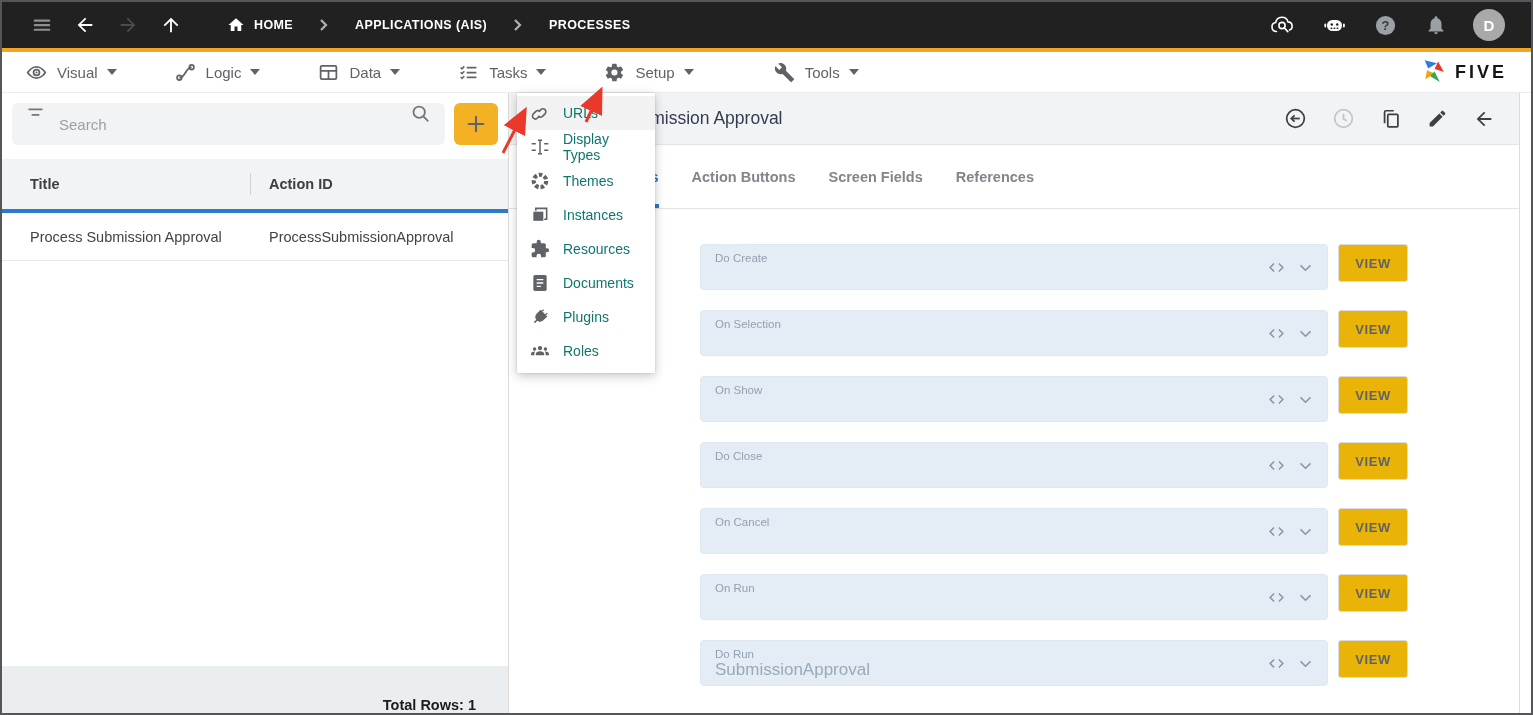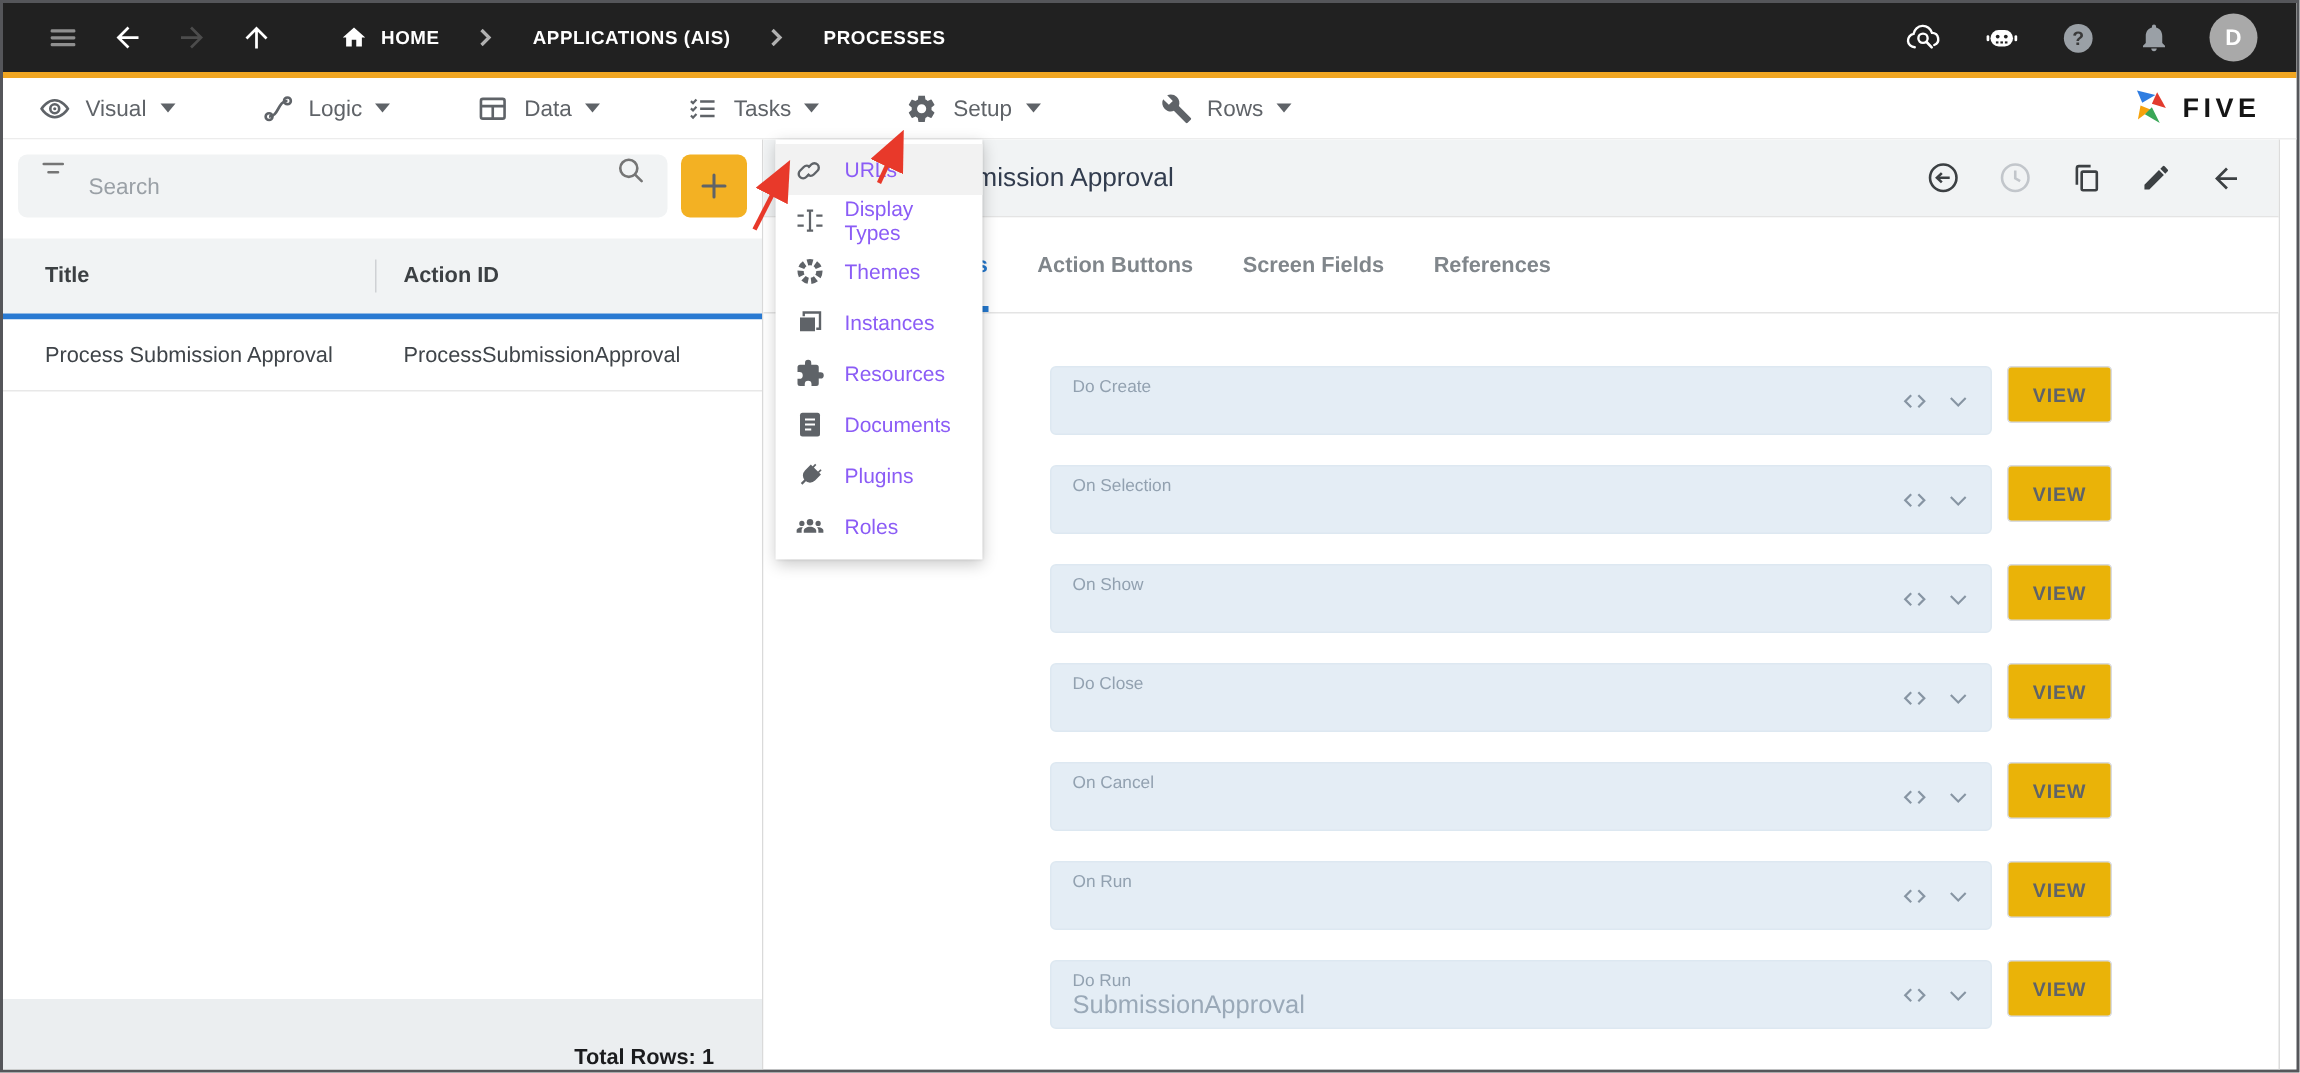--- a/index.html
+++ b/index.html
@@ -116,21 +116,21 @@
     font-family:"Liberation Sans",sans-serif; font-size:13px; font-weight:bold; letter-spacing:.6px; color:#5f6368;
     display:flex; align-items:center; justify-content:center; cursor:pointer;
   }
 
   
   .setup-menu {
     position:absolute; left: 515px; top: 91px; width: 138px; z-index: 20;
     background:#fff; padding: 3px 0 5px 0;
     box-shadow: 0 3px 10px rgba(0,0,0,.22), 0 0 2px rgba(0,0,0,.14);
   }
-  .menu-item { height: 34px; display:flex; align-items:center; gap: 13px; padding: 0 13px; font-size:14px; color:#8b5cf6; cursor:pointer; }
+  .menu-item { height: 34px; display:flex; align-items:center; gap: 13px; padding: 0 13px; font-size:14px; color:#0f766e; cursor:pointer; }
   .menu-item.hovered { background:#f2f2f2; }
   .menu-item .mi-icon { display:flex; width:20px; justify-content:center; }
 
   
   .annotations { position:absolute; left:0; top:0; width:1533px; height:715px; pointer-events:none; z-index: 40; }
 </style>
 </head>
 <body>
 
 <div class="navbar">
@@ -274,21 +274,21 @@
     </span>
     <span class="mi-label">Setup</span>
     <span class="caret-down"></span>
   </div>
   <div class="menubar-item" style="margin-left:22px;">
     <span style="display:flex;">
       <svg width="21" height="21" viewBox="0 0 24 24">
           <path d="M22.7 19l-9.1-9.1c.9-2.3.4-5-1.5-6.9-2-2-5-2.4-7.4-1.3L9 6 6 9 1.6 4.7C.4 7.1.9 10.1 2.9 12.1c1.9 1.9 4.6 2.4 6.9 1.5l9.1 9.1c.4.4 1 .4 1.4 0l2.3-2.3c.5-.4.5-1.1.1-1.4z" fill="#5f6368"></path>
         </svg>
     </span>
-    <span class="mi-label">Rows</span>
+    <span class="mi-label">Tools</span>
     <span class="caret-down"></span>
   </div>
   <div class="brand">
     <svg width="28" height="28" viewBox="0 0 24 24">
       <polygon points="4,2 14.5,4.5 7,9" fill="#2f7de1"></polygon>
       <polygon points="15.5,3 20.5,12 12.5,9.5" fill="#e23b2e"></polygon>
       <polygon points="6,10.5 12,13 4.5,18.5" fill="#f6a20b"></polygon>
       <polygon points="12.5,11.5 17,20.5 8.5,15.5" fill="#3aa757"></polygon>
     </svg>
     <span class="brand-text">FIVE</span>

